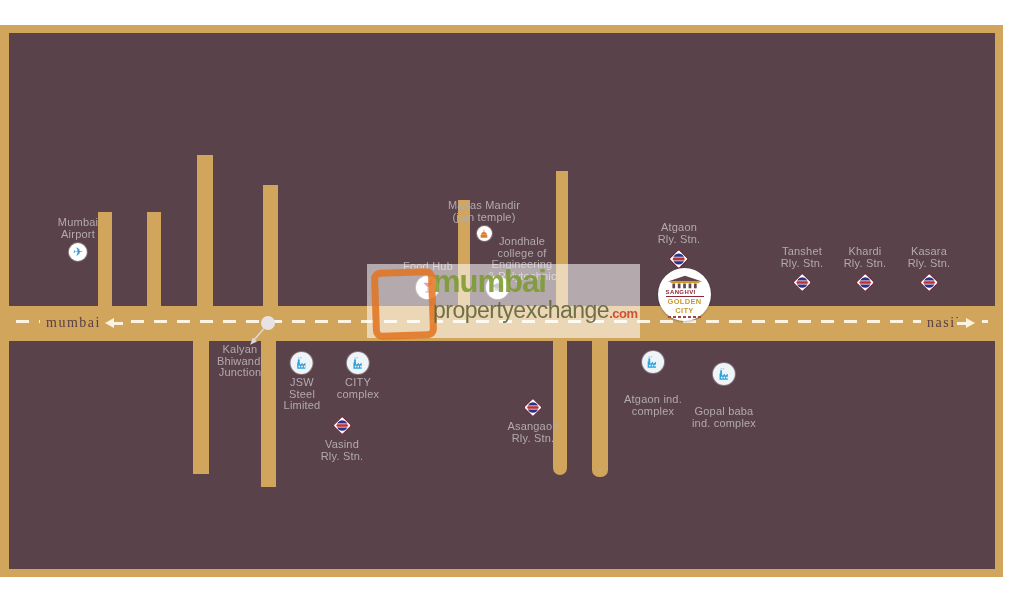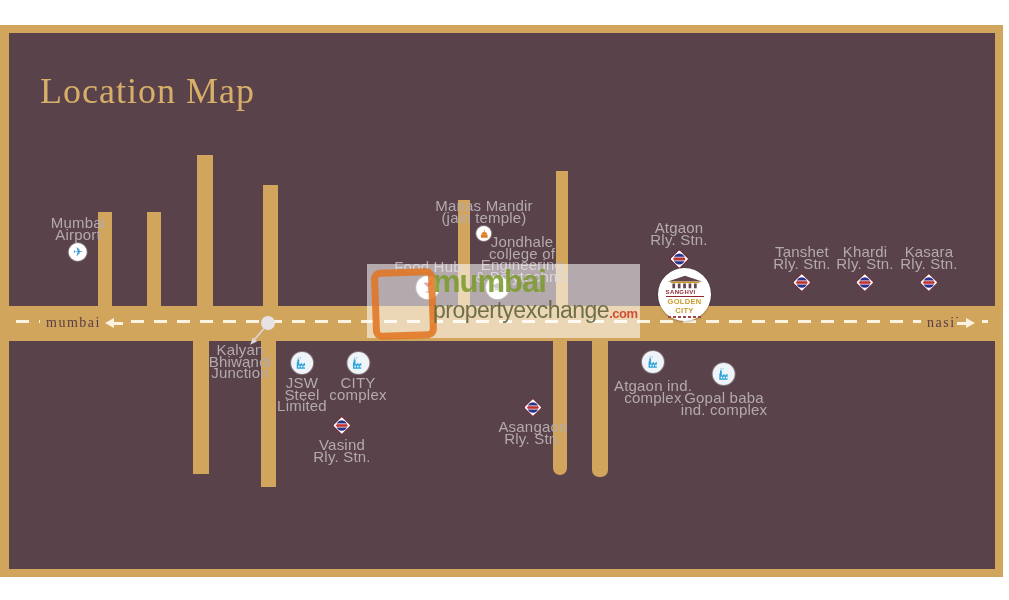--- a/index.html
+++ b/index.html
@@ -28,30 +28,30 @@
   .arr { position:absolute; top:318px; display:flex; align-items:center; background:#d2a55d; padding:0 2px; }
   .arr .tail { width:9px; height:3px; background:#fbf3e0; }
   .arr .head-l { width:0; height:0; border-top:5px solid transparent; border-bottom:5px solid transparent;
                  border-right:9px solid #fbf3e0; }
   .arr .head-r { width:0; height:0; border-top:5px solid transparent; border-bottom:5px solid transparent;
                  border-left:9px solid #fbf3e0; }
 
   
   .marker { position:absolute; transform:translateX(-50%); display:flex; flex-direction:column;
             align-items:center; gap:3px; z-index:4; }
-  .m-label { text-align:center; font-size:15px; line-height:11.5px; color:#b3aaae; letter-spacing:0.2px; }
+  .m-label { text-align:center; font-size:11px; line-height:11.5px; color:#b3aaae; letter-spacing:0.2px; }
   .m-label span { display:block; }
   .icon-circle { background:#ffffff; border-radius:50%; display:flex; align-items:center;
                  justify-content:center; box-shadow:0 0 0 1px rgba(255,255,255,0.25); }
   .c18 { width:18px; height:18px; } .c15 { width:15px; height:15px; }
   .c22 { width:22px; height:22px; background:#eef4f8; }
   .c23 { width:23px; height:23px; }
   .plane-glyph { font-family:"DejaVu Sans", sans-serif; font-size:12px; color:#3e97cc; line-height:1; }
   .rail { line-height:0; }
-  .gap8 { gap:7px; }
+  .gap8 { gap:21px; }
 
   
   .junction-dot { position:absolute; left:261px; top:316px; width:14px; height:14px; border-radius:50%;
                   background:#e7e2e4; z-index:4; }
   .junction-arrow { position:absolute; left:247px; top:327px; z-index:4; line-height:0; }
 
   
   .watermark { position:absolute; left:367px; top:264px; width:273px; height:74px;
                background:rgba(255,255,255,0.55); z-index:6; }
   .wm-logo { position:absolute; left:5px; top:5px; width:50px; height:56px;
@@ -85,21 +85,20 @@
   <div class="road-v" style="left:197px;top:155px;width:16px;height:153px"></div>
   <div class="road-v" style="left:263px;top:185px;width:15px;height:123px"></div>
   <div class="road-v" style="left:458px;top:200px;width:12px;height:108px"></div>
   <div class="road-v" style="left:556px;top:171px;width:12px;height:137px"></div>
 
   <div class="road-v" style="left:193px;top:340px;width:16px;height:134px"></div>
   <div class="road-v" style="left:261px;top:340px;width:15px;height:147px"></div>
   <div class="road-v cap-b" style="left:553px;top:340px;width:14px;height:135px"></div>
   <div class="road-v cap-b" style="left:592px;top:340px;width:16px;height:137px"></div>
 
-  <div class="title">Location Map</div>
 
   <div class="dash-line"></div>
   <div class="road-name" style="left:40px">mumbai</div>
   <div class="road-name" style="left:921px">nasik</div>
   <div class="arr" style="left:103px">
       <span class="head-l"></span>
       <span class="tail"></span>
     </div>
   <div class="arr" style="left:955px">
       <span class="tail"></span>

